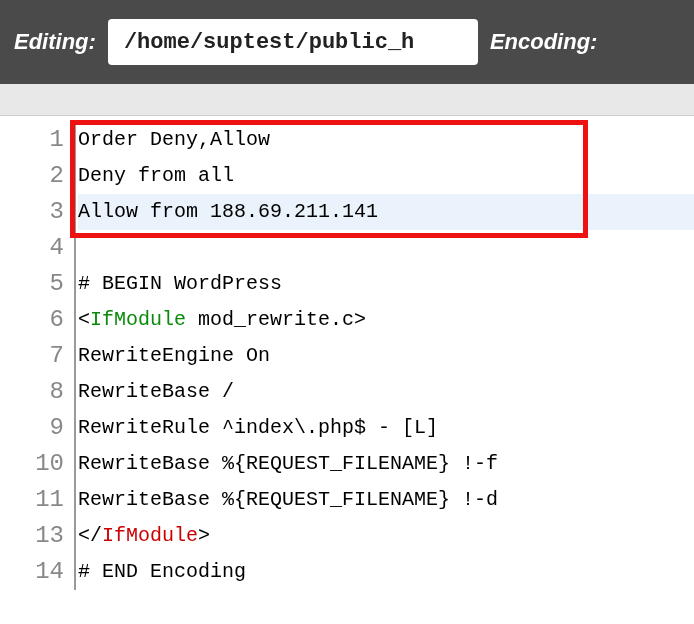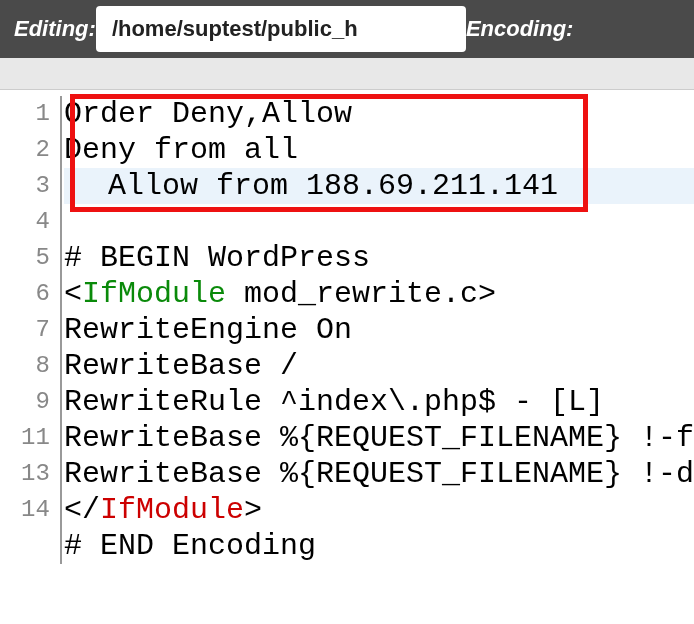--- a/index.html
+++ b/index.html
@@ -8,36 +8,37 @@
       width: 694px;
       height: 624px;
       overflow: hidden;
       background: #fff;
     }
     .toolbar {
       background: #4a4a4a;
       padding: 18px 14px;
       display: flex;
       align-items: center;
-      height: 58px;
+      gap: 12px;
+      height: 84px;
     }
     .toolbar-label {
       color: #fff;
       font-weight: bold;
       font-size: 22px;
       font-style: italic;
     }
     .path-input {
       background: #fff;
       border: none;
       border-radius: 4px;
       padding: 12px 16px;
       font-size: 22px;
       font-weight: bold;
-      font-family: Liberation Sans, sans-serif;
+      font-family: Liberation Mono, monospace;
       width: 370px;
       height: 46px;
       color: #222;
     }
     .separator {
       height: 32px;
       background: #e8e8e8;
       border-bottom: 1px solid #ccc;
     }
     .editor {
@@ -53,32 +54,32 @@
       font-family: "Courier New", monospace;
       font-size: 24px;
       line-height: 36px;
       color: #888;
       user-select: none;
     }
     .gutter-line { height: 36px; }
     .code {
       flex: 1;
       font-family: "Courier New", monospace;
-      font-size: 30px;
+      font-size: 20px;
       line-height: 36px;
       position: relative;
       border-left: 2px solid #999;
       padding-left: 2px;
     }
     .code-line {
       height: 36px;
       white-space: pre;
       position: relative;
     }
-    .code-line.highlighted { background: #eaf3fb; padding-left: 44px; }
+    .code-line.highlighted { background: #eaf3fb; }
     .redbox {
       position: absolute;
       border: 5px solid #e11;
       left: 70px;
       top: 4px;
       width: 518px;
       height: 118px;
       pointer-events: none;
       z-index: 5;
     }
@@ -102,20 +103,21 @@
   <div class="gutter">
     <div class="gutter-line">1</div>
     <div class="gutter-line">2</div>
     <div class="gutter-line">3</div>
     <div class="gutter-line">4</div>
     <div class="gutter-line">5</div>
     <div class="gutter-line">6</div>
     <div class="gutter-line">7</div>
     <div class="gutter-line">8</div>
     <div class="gutter-line">9</div>
+    <div class="gutter-line">10</div>
     <div class="gutter-line">11</div>
     <div class="gutter-line">13</div>
     <div class="gutter-line">14</div>
   </div>
   <div class="code">
     <div class="code-line">Order Deny,Allow</div>
     <div class="code-line">Deny from all</div>
     <div class="code-line highlighted">Allow from 188.69.211.141</div>
     <div class="code-line"></div>
     <div class="code-line"># BEGIN WordPress</div>

